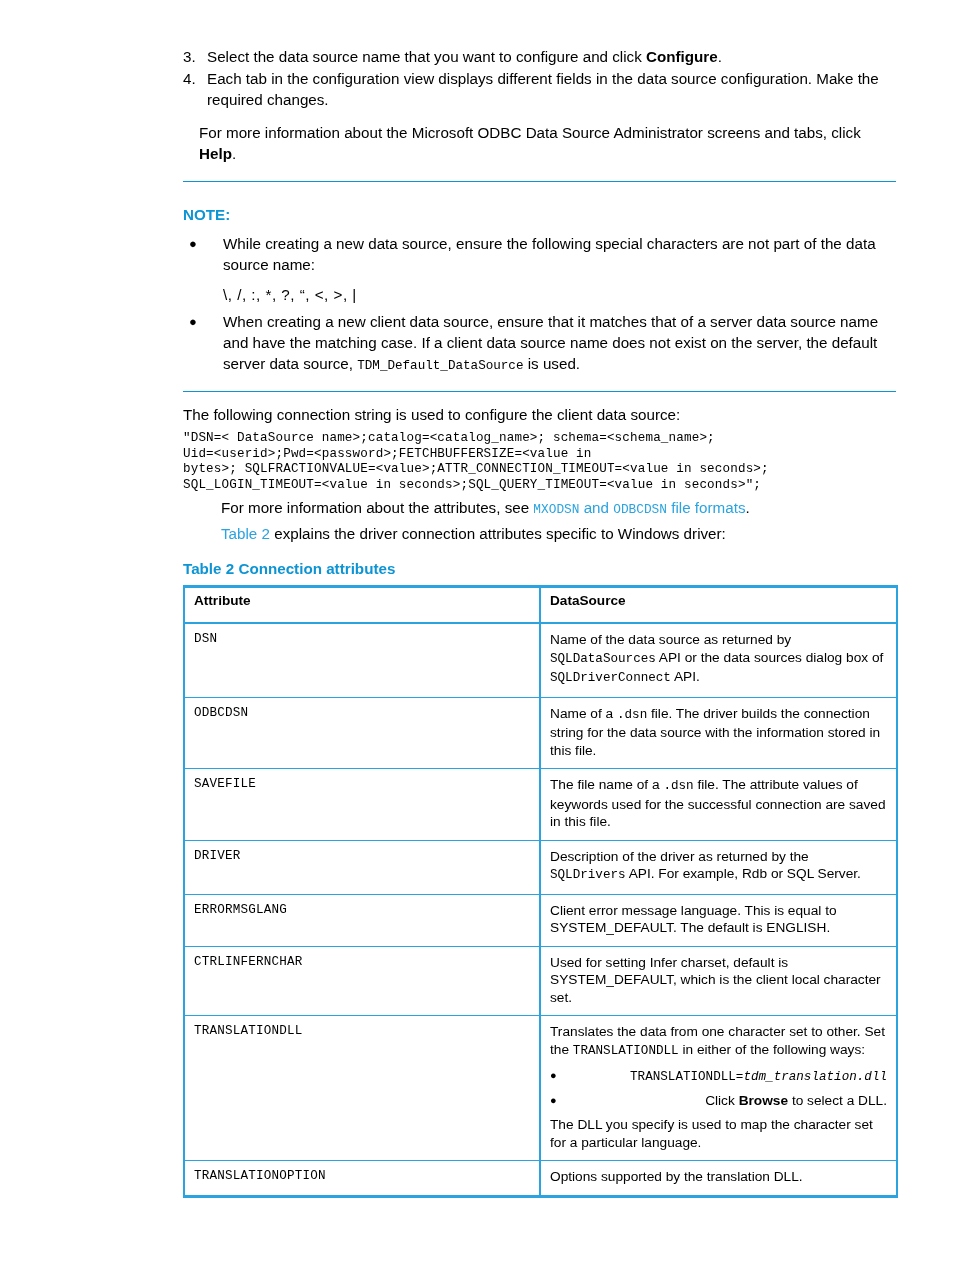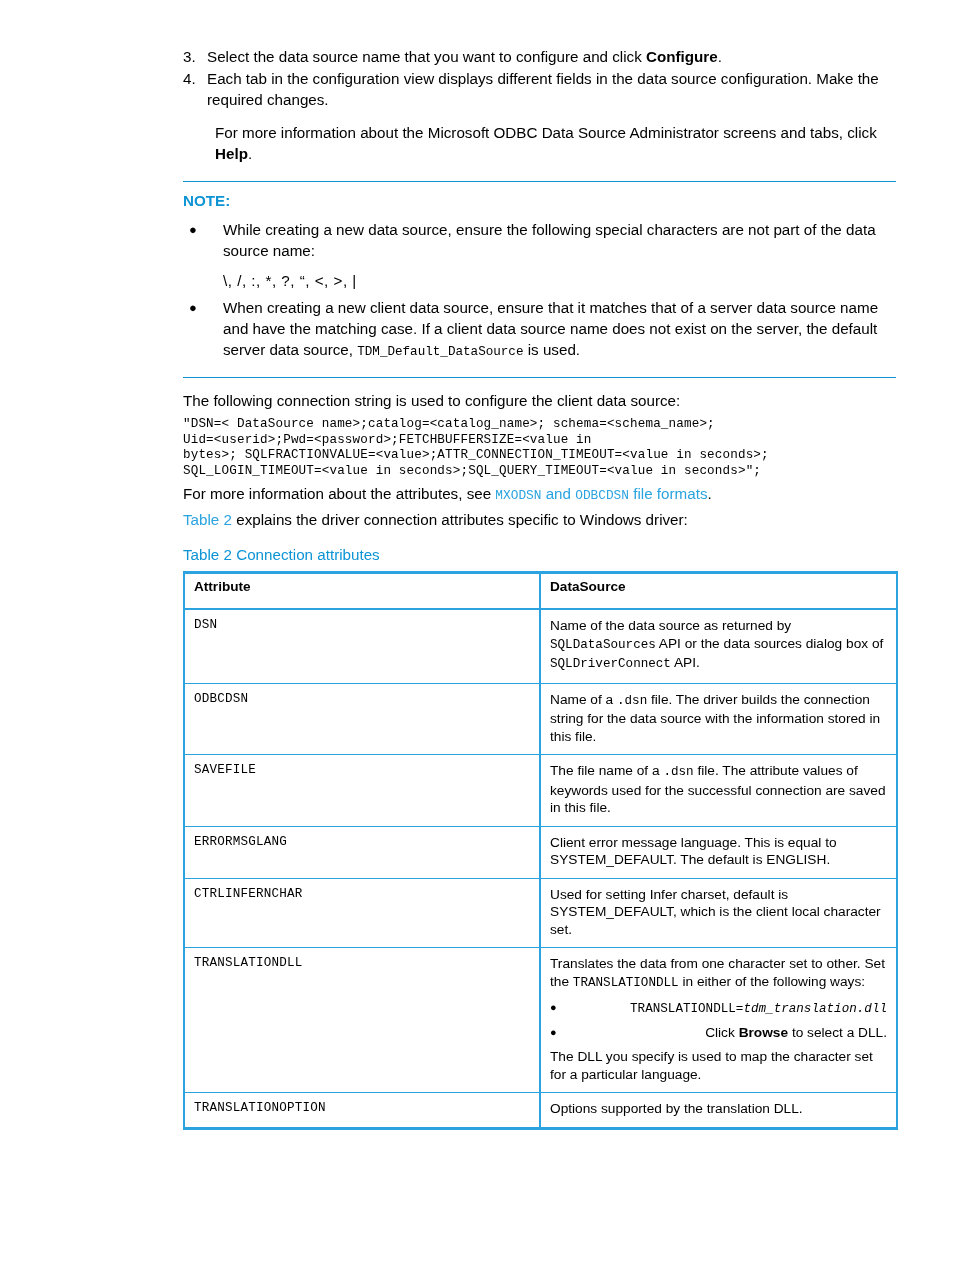--- a/index.html
+++ b/index.html
@@ -38,33 +38,33 @@
     margin-bottom: 1px;
   }
   .step-num {
     width: 24px;
     flex: 0 0 24px;
     text-align: left;
   }
   .step-body { flex: 1 1 auto; }
   .step-sub {
     margin-top: 12px;
-    margin-left: 32px;
+    margin-left: 16px;
     font-size: 15.2px;
     line-height: 21px;
   }
 
   b, .b { font-weight: bold; }
 
   
   .note-block {
     border-top: 1.6px solid #0d94d4;
     border-bottom: 1.6px solid #0d94d4;
     margin-top: 17px;
-    padding: 9px 0 10px 0;
+    padding: 23px 0 10px 0;
   }
   .note-title {
     color: #0d94d4;
     font-weight: bold;
     font-size: 15.2px;
     line-height: 20px;
   }
   .note-inline .note-title { display: inline; }
   .note-inline-text {
     font-size: 15.2px;
@@ -98,42 +98,42 @@
     font-size: 15.2px;
     letter-spacing: 0.5px;
   }
 
   
   .para {
     font-size: 15.2px;
     line-height: 21px;
     margin-top: 12px;
   }
-  .para.tight { margin-top: 3px; }
+  .para.tight { margin-top: 3px; margin-left: 38px; }
 
   code, .mono {
     font-family: "Liberation Mono", monospace;
     font-size: 12.6px;
   }
   .codeblock {
     font-family: "Liberation Mono", monospace;
     font-size: 12.6px;
     line-height: 15.6px;
     white-space: pre-wrap;
     margin-top: 6px;
     margin-bottom: 4px;
     letter-spacing: 0.15px;
   }
   .link { color: #2aa3e0; }
   .link.mono { font-family: "Liberation Mono", monospace; font-size: 12.8px; }
 
   
   .table-caption {
     color: #0d94d4;
-    font-weight: normal;
+    font-weight: bold;
     font-size: 15.2px;
     margin-top: 16px;
     margin-bottom: 8px;
   }
   table.attrs {
     border-collapse: collapse;
     width: 713px;
     table-layout: fixed;
   }
   table.attrs th, table.attrs td {
@@ -278,20 +278,24 @@
         <tr>
           <td class="attr-cell">ODBCDSN</td>
           <td class="desc-cell"><span>Name of a </span><span class="mono">.dsn</span><span> file. The driver builds the connection string for the data source with the information stored in this file.</span></td>
         </tr>
 
         <tr>
           <td class="attr-cell">SAVEFILE</td>
           <td class="desc-cell"><span>The file name of a </span><span class="mono">.dsn</span><span> file. The attribute values of keywords used for the successful connection are saved in this file.</span></td>
         </tr>
 
+        <tr>
+          <td class="attr-cell">DRIVER</td>
+          <td class="desc-cell"><span>Description of the driver as returned by the </span><span class="mono">SQLDrivers</span><span> API. For example, Rdb or SQL Server.</span></td>
+        </tr>
 
         <tr>
           <td class="attr-cell">ERRORMSGLANG</td>
           <td class="desc-cell">Client error message language. This is equal to SYSTEM_DEFAULT. The default is ENGLISH.</td>
         </tr>
 
         <tr>
           <td class="attr-cell">CTRLINFERNCHAR</td>
           <td class="desc-cell">Used for setting Infer charset, default is SYSTEM_DEFAULT, which is the client local character set.</td>
         </tr>

